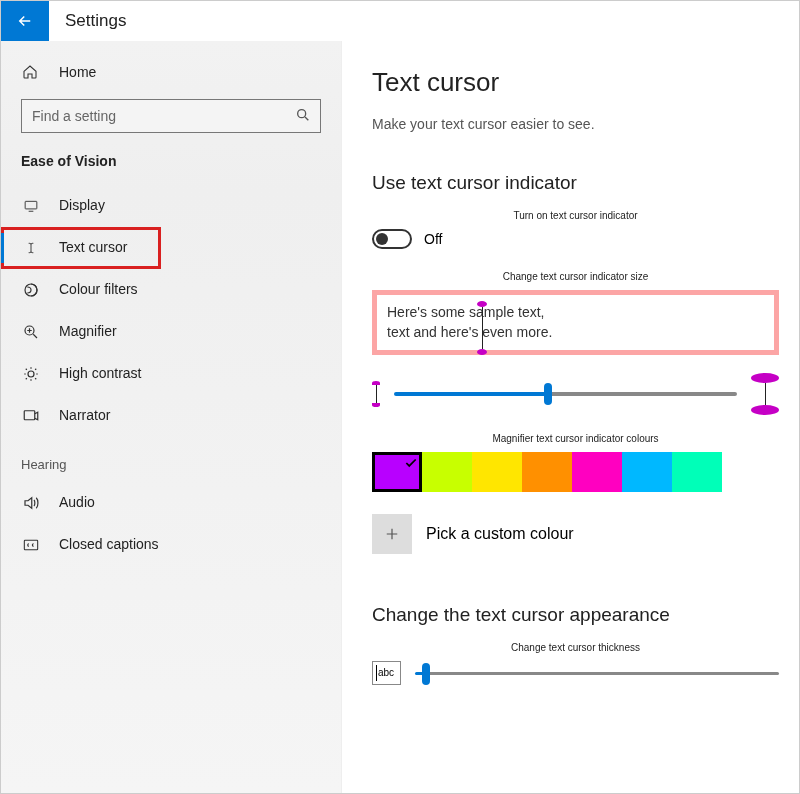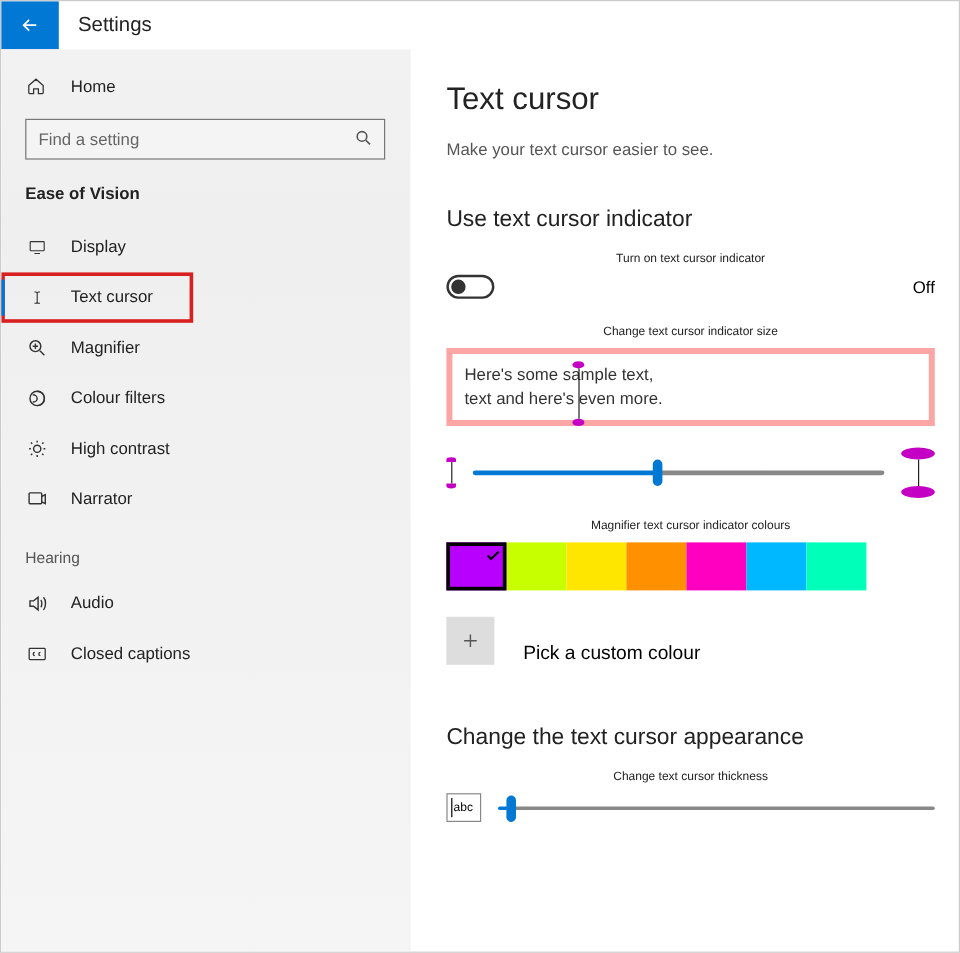--- a/index.html
+++ b/index.html
@@ -20,41 +20,41 @@
 .group-label { font-size: 13px; color: #555; padding: 20px 20px 10px 20px; }
 .nav-item { display: flex; align-items: flex-start; padding: 12px 20px; font-size: 14px; color: #222; cursor: pointer; position:relative;}
 .nav-item .ico { width: 20px; height: 18px; margin-right: 18px; display:flex; align-items:center; justify-content:center;}
 .nav-item.selected::before { content:""; position:absolute; left:0; top:6px; bottom:6px; width:3px; background:#0078d4;}
 .nav-item.highlight { outline: 3px solid #d92020; outline-offset:-3px; width: 160px;}
 .content { flex:1; padding: 26px 20px 20px 30px; overflow:auto; border-left: 1px solid #eee;}
 .h1 { font-size: 26px; font-weight: 400; margin-bottom: 18px; color:#222;}
 .sub { font-size: 14px; color: #555; margin-bottom: 40px;}
 .h2 { font-size: 19px; font-weight: 400; margin-bottom: 16px; color:#222;}
 .lbl { font-size: 10px; color:#222; margin-bottom: 8px; text-align: center;}
-.toggle-row { display:flex; align-items:center; margin-bottom: 22px; justify-content: space-between;}
+.toggle-row { display:flex; align-items:center; margin-bottom: 22px;}
 .toggle { width: 40px; height: 20px; border: 2px solid #333; border-radius: 20px; position: relative; margin-right: 12px; cursor:pointer;}
 .toggle .knob { width: 12px; height: 12px; background:#333; border-radius:50%; position:absolute; left:2px; top:2px;}
 .toggle-label { font-size:14px;}
 .preview { border:5px solid #fca5a5; padding: 8px 10px; font-size:14px; color:#333; margin-bottom: 18px; position:relative; line-height:1.4;}
 .slider-row { display:flex; align-items:center; gap:14px; margin-bottom: 18px;}
 .indicator-small, .indicator-big { position:relative; display:inline-flex; flex-direction:column; align-items:center;}
 .indicator-small .cap { width:8px; height:4px; background:#c500c5; border-radius:50% 50% 0 0;}
 .indicator-small .cap.b { border-radius:0 0 50% 50%;}
 .indicator-small .bar { width:1px; height:18px; background:#222;}
 .indicator-big .cap { width:28px; height:10px; background:#c500c5; border-radius:50%;}
 .indicator-big .bar { width:1px; height:22px; background:#222;}
 .slider { flex:1; height: 4px; background: linear-gradient(to right,#0078d4 0%, #0078d4 45%, #888 45%, #888 100%); position:relative; border-radius:2px;}
 .slider .thumb { width:8px; height:22px; background:#0078d4; border-radius:4px; position:absolute; left:45%; top:-9px; transform:translateX(-50%);}
 .slider2 { flex:1; height: 3px; background: linear-gradient(to right,#0078d4 0%, #0078d4 3%, #888 3%, #888 100%); position:relative; border-radius:2px;}
 .slider2 .thumb { width:8px; height:22px; background:#0078d4; border-radius:4px; position:absolute; left:3%; top:-9px; transform:translateX(-50%);}
 .swatches { display:flex; margin-bottom: 22px;}
 .swatch { width:50px; height:40px; cursor:pointer;}
 .swatch.sel { outline:3px solid #000; outline-offset:-3px; position:relative;}
 .swatch.sel svg{ position:absolute; right:4px; top:4px; width:14px; height:14px; color:#000;}
-.custom-row { display:flex; align-items:flex-end; gap:24px; margin-bottom: 50px;}
+.custom-row { display:flex; align-items:center; gap:14px; margin-bottom: 50px;}
 .plus-btn { width:40px; height:40px; background:#ddd; display:flex; align-items:center; justify-content:center; cursor:pointer; font-size:20px; color:#444;}
 .thickness-row { display:flex; align-items:center; gap:14px;}
 .abc-box { border:1px solid #888; padding:3px 6px 3px 3px; font-size:10px; position:relative;}
 .abc-box .caret { display:inline-block; width:1px; height:16px; background:#000; vertical-align:middle; margin-right:1px;}
 .prevcursor { position:absolute; left:100px; top:6px; display:flex; flex-direction:column; align-items:center;}
 .prevcursor .cap { width:10px; height:6px; background:#c500c5; border-radius:50%;}
 .prevcursor .bar { width:1px; height:42px; background:#222;}
 </style>
 </head>
 <body>
@@ -103,34 +103,34 @@
       <span class="ico">
           <svg viewBox="0 0 24 24" width="14" height="18" fill="none" stroke="#333" stroke-width="1.6">
             <path d="M8 4h2a2 2 0 012 2 2 2 0 012-2h2M8 20h2a2 2 0 002-2 2 2 0 002 2h2M12 6v12"></path>
           </svg>
         </span>
       <span>Text cursor</span>
     </div>
     <div class="nav-item">
       <span class="ico">
           <svg viewBox="0 0 24 24" width="18" height="18" fill="none" stroke="#333" stroke-width="1.6">
+            <circle cx="12" cy="12" r="8"></circle>
+            <path d="M12 4a8 8 0 010 16M7 8c3 0 5 2 5 4M7 16c3 0 5-2 5-4"></path>
+          </svg>
+        </span>
+      <span>Colour filters</span>
+    </div>
+    <div class="nav-item">
+      <span class="ico">
+          <svg viewBox="0 0 24 24" width="18" height="18" fill="none" stroke="#333" stroke-width="1.6">
             <circle cx="10" cy="10" r="6"></circle>
             <path d="M10 7v6M7 10h6M20 20l-5-5"></path>
           </svg>
         </span>
       <span>Magnifier</span>
-    </div>
-    <div class="nav-item">
-      <span class="ico">
-          <svg viewBox="0 0 24 24" width="18" height="18" fill="none" stroke="#333" stroke-width="1.6">
-            <circle cx="12" cy="12" r="8"></circle>
-            <path d="M12 4a8 8 0 010 16M7 8c3 0 5 2 5 4M7 16c3 0 5-2 5-4"></path>
-          </svg>
-        </span>
-      <span>Colour filters</span>
     </div>
     <div class="nav-item">
       <span class="ico">
           <svg viewBox="0 0 24 24" width="18" height="18" fill="none" stroke="#333" stroke-width="1.6">
             <circle cx="12" cy="12" r="4"></circle>
             <path d="M12 3v2M12 19v2M3 12h2M19 12h2M5 5l1.5 1.5M17.5 17.5L19 19M5 19l1.5-1.5M17.5 6.5L19 5"></path>
           </svg>
         </span>
       <span>High contrast</span>
     </div>

